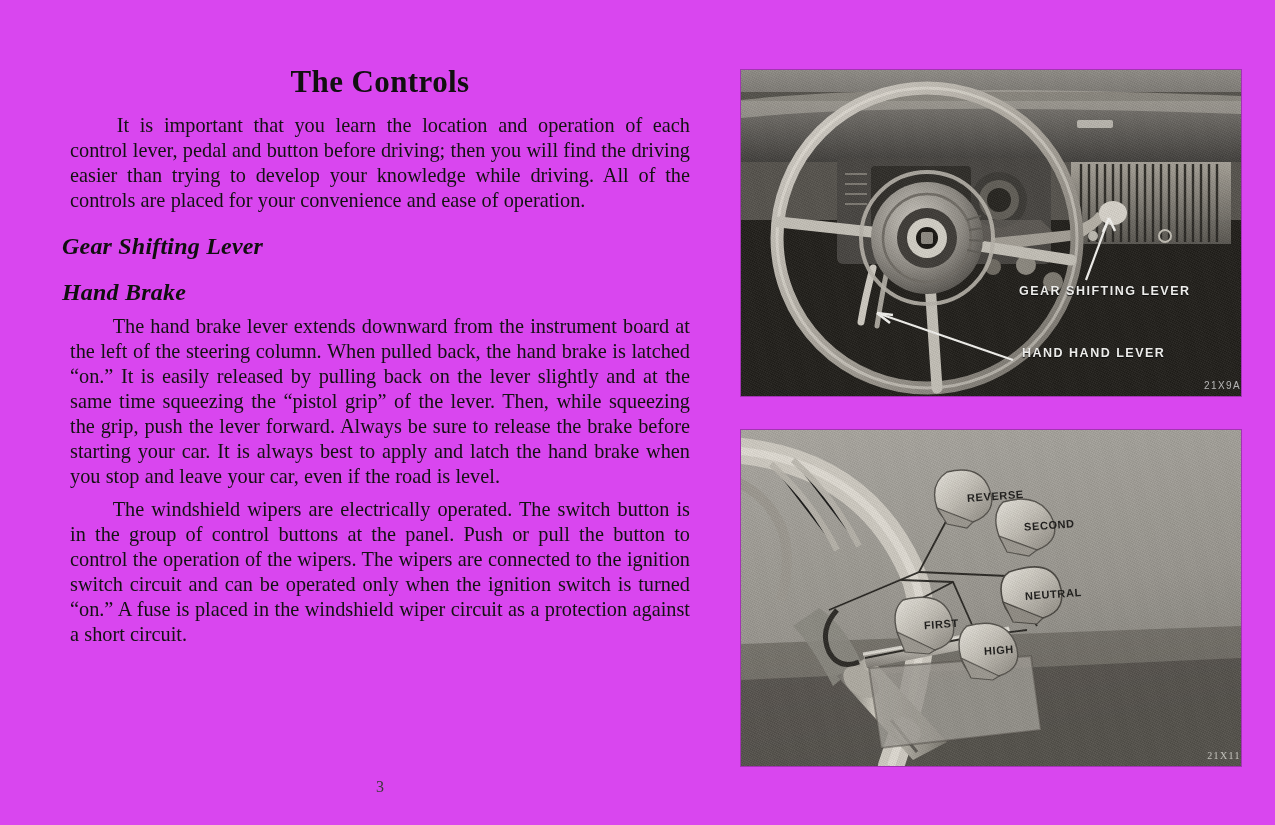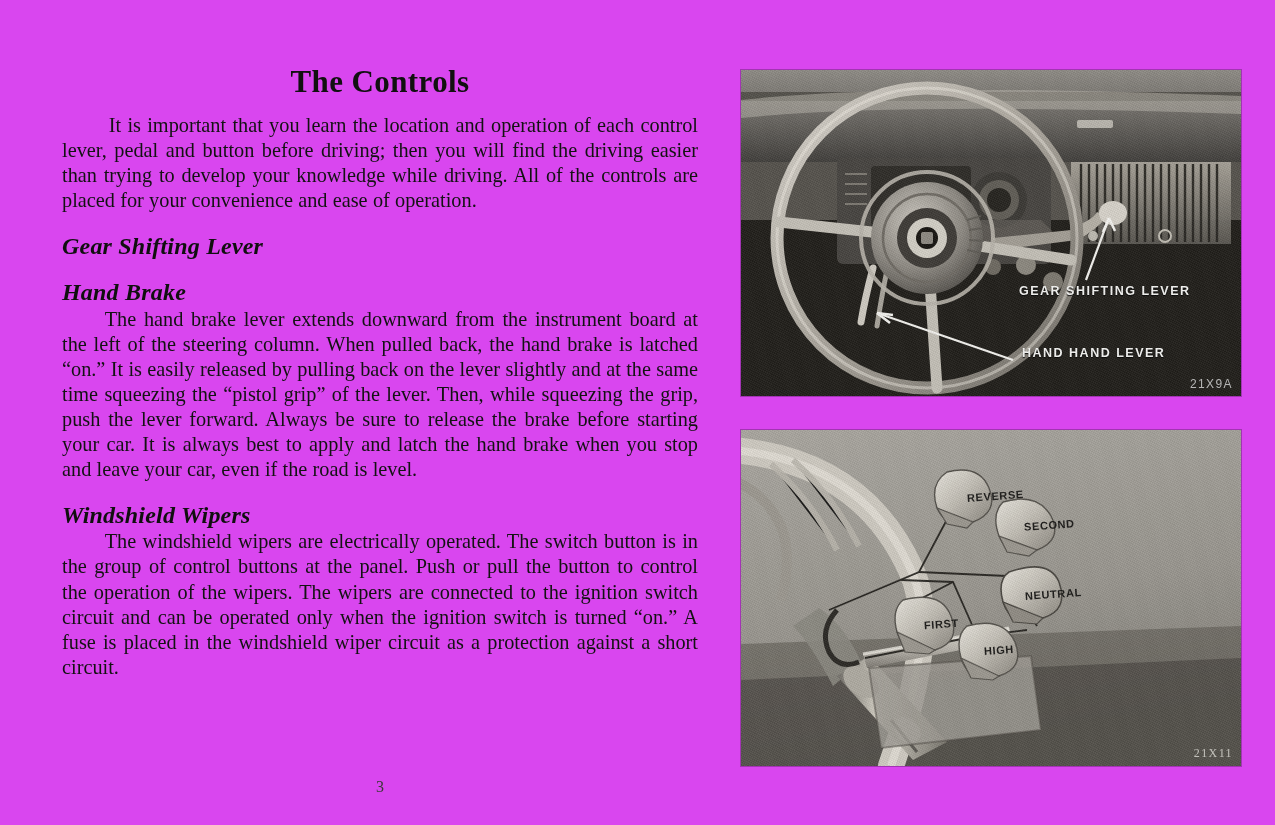--- a/index.html
+++ b/index.html
@@ -43,21 +43,21 @@
     margin: 20px 0 1px 0;
     letter-spacing: 0.2px;
     line-height: 1.1;
   }
   .body-par {
     font-size: 20.3px;
     line-height: 1.235;
     color: #131212;
     text-align: justify;
     text-indent: 2.1em;
-    margin: 0;
+    margin: 8px;
     word-spacing: 0.2px;
   }
   .body-par.first { text-indent: 2.3em; }
 
   .page-number {
     position: absolute;
     left: 0;
     top: 712px;
     width: 636px;
     text-align: center;
@@ -88,24 +88,24 @@
     position: absolute;
     inset: 0;
     pointer-events: none;
     opacity: 0.5;
     background-image:
       repeating-linear-gradient(27deg, rgba(255,255,255,0.07) 0 1px, rgba(0,0,0,0.07) 1px 2px),
       repeating-linear-gradient(113deg, rgba(255,255,255,0.05) 0 1px, rgba(0,0,0,0.06) 1px 2px);
   }
   .photo-id {
     position: absolute;
-    right: 8px;
+    right: 0;
     bottom: 5px;
     font-family: "Liberation Sans", sans-serif;
-    font-size: 12px;
+    font-size: 10px;
     letter-spacing: 1.4px;
     color: #cfcfcf;
     opacity: 0.85;
   }
   #photo-shift-pattern .photo-id { color: #f0efe9; opacity: 0.7; font-family: Liberation Serif, serif; }
 
   .photo-label {
     position: absolute;
     font-family: "Liberation Sans", sans-serif;
     font-size: 12.5px;
@@ -137,21 +137,20 @@
 
     <h1 class="page-title">The Controls</h1>
 
     <p class="body-par first">It is important that you learn the location and operation of each control lever, pedal and button before driving; then you will find the driving easier than trying to develop your knowledge while driving. All of the controls are placed for your convenience and ease of operation.</p>
 
     <h2 class="section-heading">Gear Shifting Lever</h2>
 
     <h2 class="section-heading">Hand Brake</h2>
     <p class="body-par">The hand brake lever extends downward from the instrument board at the left of the steering column. When pulled back, the hand brake is latched “on.” It is easily released by pulling back on the lever slightly and at the same time squeezing the “pistol grip” of the lever. Then, while squeezing the grip, push the lever forward. Always be sure to release the brake before starting your car. It is always best to apply and latch the hand brake when you stop and leave your car, even if the road is level.</p>
 
-    <h2 class="section-heading">Windshield Wipers</h2>
     <p class="body-par">The windshield wipers are electrically operated. The switch button is in the group of control buttons at the panel. Push or pull the button to control the operation of the wipers. The wipers are connected to the ignition switch circuit and can be operated only when the ignition switch is turned “on.” A fuse is placed in the windshield wiper circuit as a protection against a short circuit.</p>
 
     <div class="page-number">3</div>
   </div>
 
   <div class="photo" id="photo-dashboard">
     <svg width="500" height="326" viewBox="0 0 500 326">
       <defs>
         <linearGradient id="dashTop" x1="0" y1="0" x2="0" y2="1">
           <stop offset="0%" stop-color="#8e8b85"></stop>

